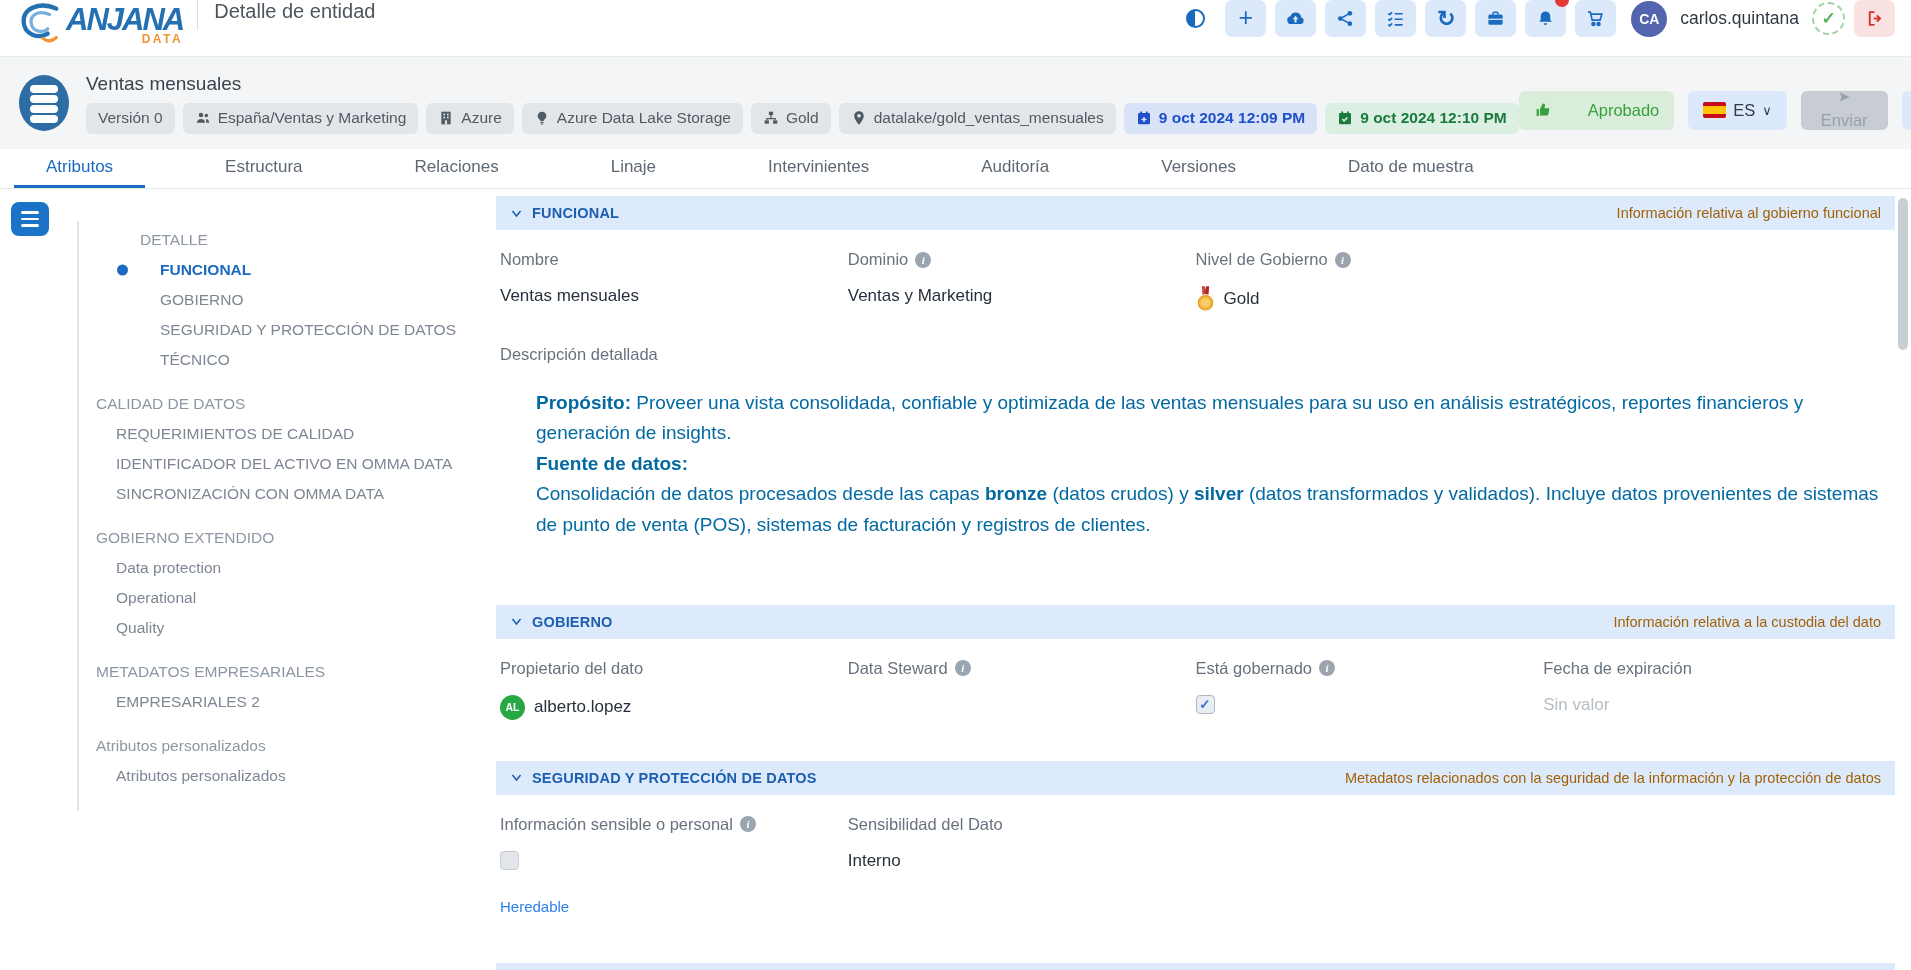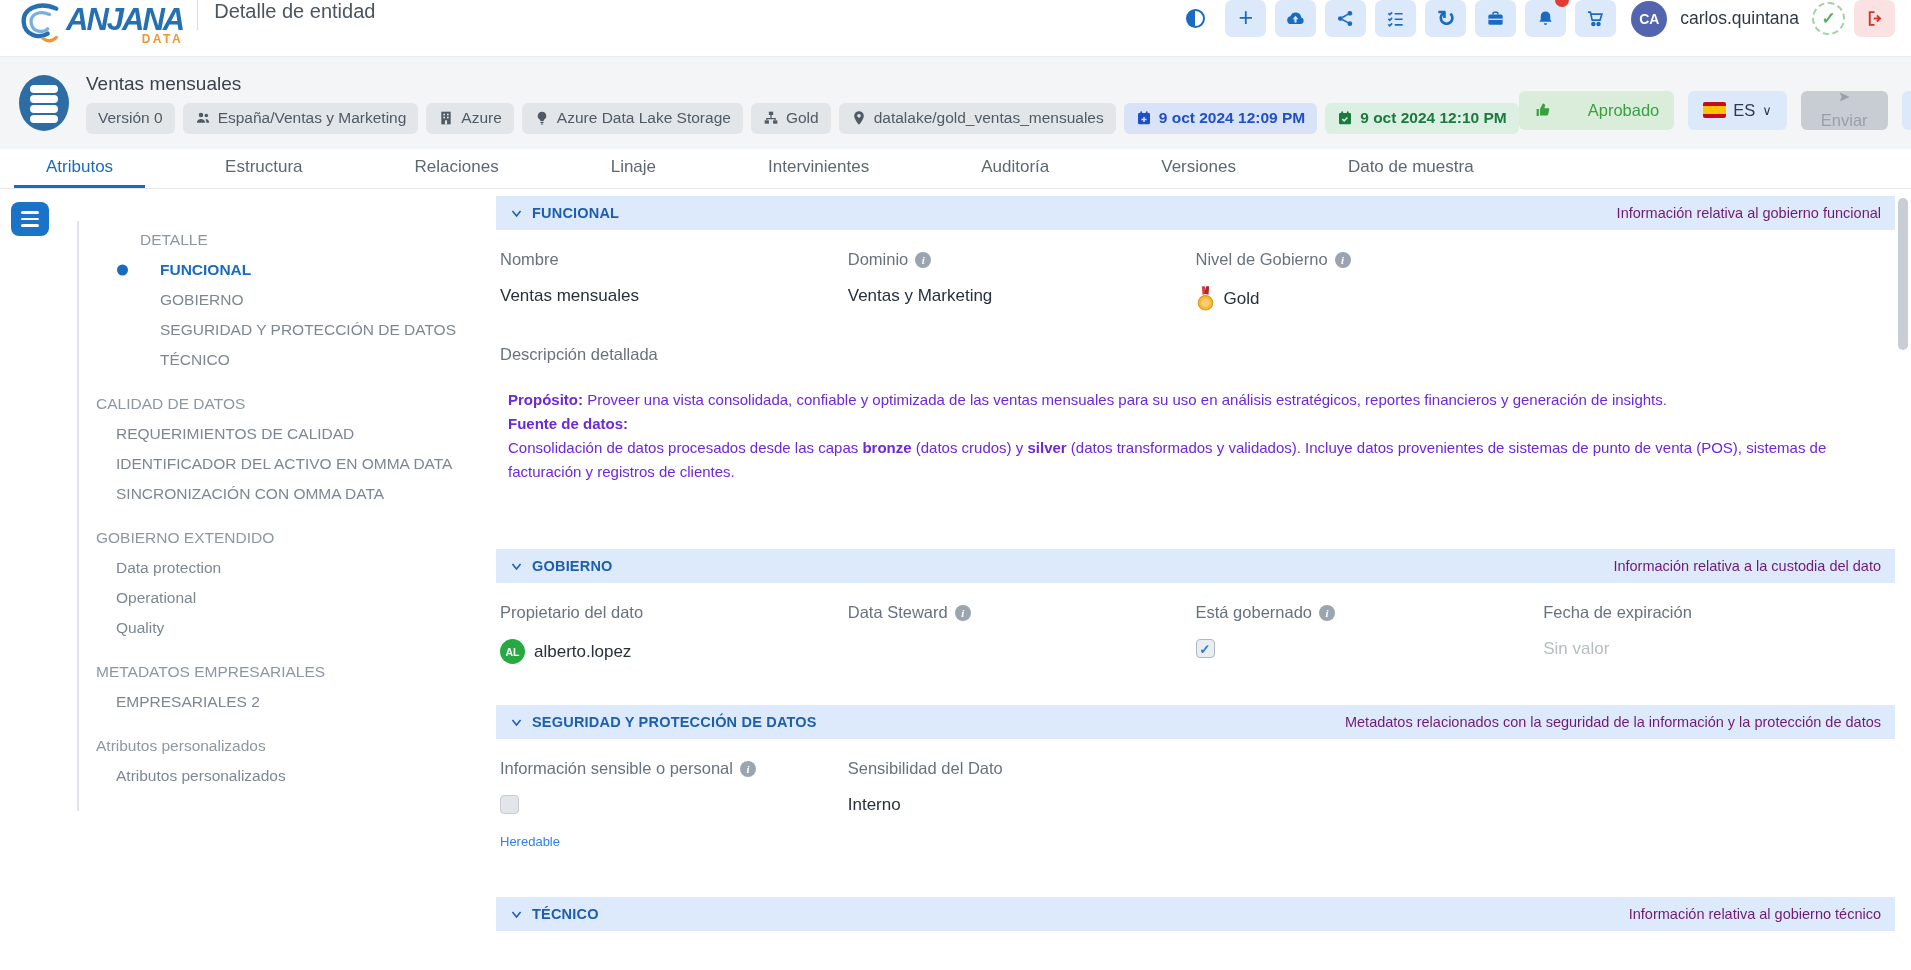--- a/index.html
+++ b/index.html
@@ -78,44 +78,44 @@
   .nav-item.sub { padding-left:37px; color:#7d8793; }
   .nav-item.active { color:#1a6bc0; font-weight:700; }
   .nav-item.active::before { content:""; position:absolute; left:-6.5px; top:50%; transform:translateY(-50%);
     width:11px; height:11px; border-radius:50%; background:#1a6bc0; }
 
   .main-panel { flex:1; padding:7px 16px 0 16px; overflow:hidden; }
   .section { margin-bottom:17px; }
   .sec-head { height:34px; background:#ddeafc; display:flex; align-items:center; padding:0 14px; cursor:pointer; }
   .sec-chev { width:13px; height:13px; margin-right:9px; color:#1d5fae; flex:none; }
   .sec-title { font-size:14.5px; font-weight:700; color:#1d5fae; letter-spacing:.2px; }
-  .sec-info { margin-left:auto; font-size:14.5px; color:#701a75; }
+  .sec-info { margin-left:auto; font-size:14.5px; color:#a16207; }
   .sec-body { padding:20px 4px 10px 4px; }
 
   .fields { display:grid; grid-template-columns:repeat(4,1fr); }
   .f-label { font-size:16.5px; color:#68727e; display:flex; align-items:center; gap:7px; margin-bottom:17px; }
   .f-value { font-size:17px; color:#27313c; display:flex; align-items:center; gap:9px; }
   .f-value.placeholder { color:#b6bdc4; }
   .info-i { width:16px; height:16px; border-radius:50%; background:#9aa5b0; color:#fff; font-size:11px;
     font-weight:700; font-family:"Liberation Serif",serif; font-style:italic; display:inline-flex;
     align-items:center; justify-content:center; cursor:pointer; flex:none; }
   .mini-avatar { width:25px; height:25px; border-radius:50%; color:#fff; font-size:10.5px; font-weight:700;
     display:flex; align-items:center; justify-content:center; flex:none; }
   .mini-avatar.green { background:#27a844; }
   .mini-avatar.blue { background:#2e9fd4; }
   .medal { width:19px; height:25px; }
 
   .desc-label { font-size:16.5px; color:#68727e; margin-top:34px; }
-  .desc-text { margin:24px 0 0 8px; font-size:15px; line-height:1.6; color:#6d28d9; max-width:1360px; }
+  .desc-text { margin:24px 0 0 36px; font-size:19px; line-height:1.6; color:#0369a1; max-width:1360px; }
   .desc-text b { font-weight:700; }
 
   .checkbox { width:19px; height:19px; border-radius:4px; border:1px solid #aeb8c2; background:#e9eef3;
     display:flex; align-items:center; justify-content:center; font-size:13.5px; font-weight:700; color:#3b74d1; cursor:pointer; }
   .checkbox.empty { background:#e2e6ea; border-color:#c6ccd2; color:transparent; }
-  .link { color:#2f80ed; font-size:13px; margin-top:20px; display:inline-block; cursor:pointer; }
+  .link { color:#2f80ed; font-size:15px; margin-top:28px; display:inline-block; cursor:pointer; }
   .mt6 { margin-top:6px; }
 
   .scroll-thumb { position:absolute; right:3px; top:9px; width:10px; height:152px; border-radius:6px;
     background:#c9ced4; cursor:pointer; }
 </style>
 </head>
 <body>
 
 <div class="app-header">
   <div class="logo">

